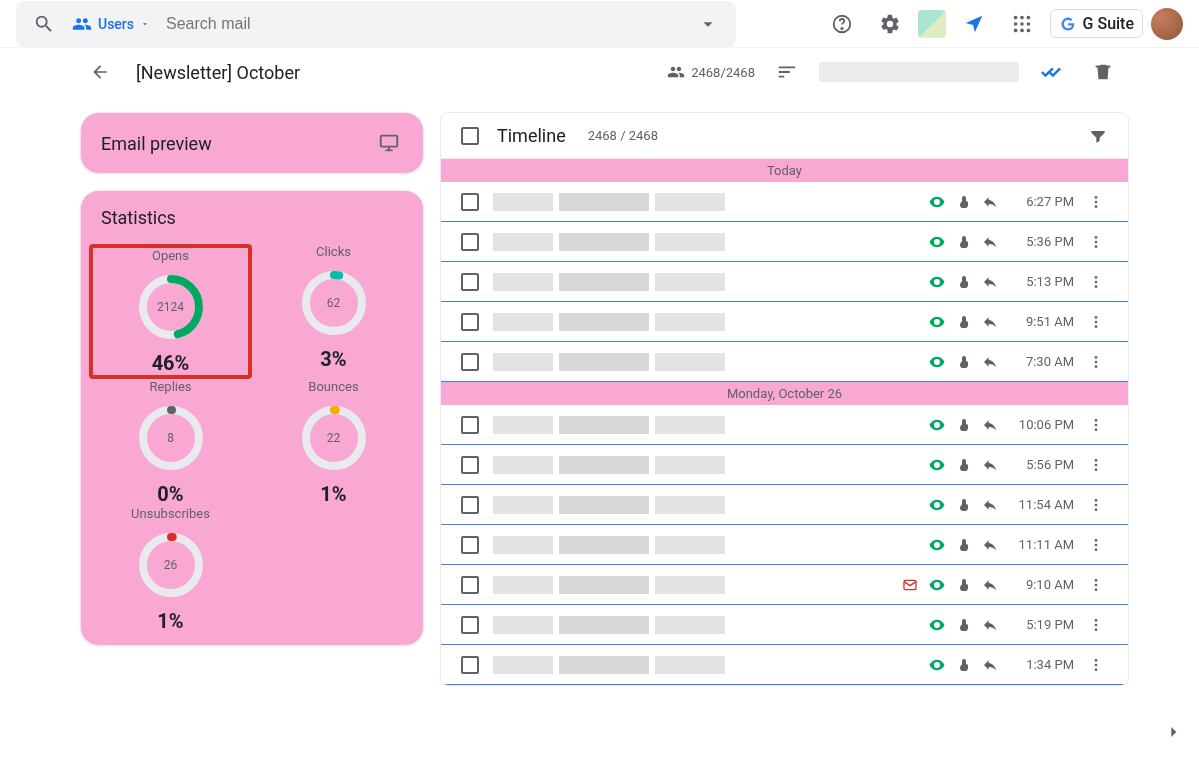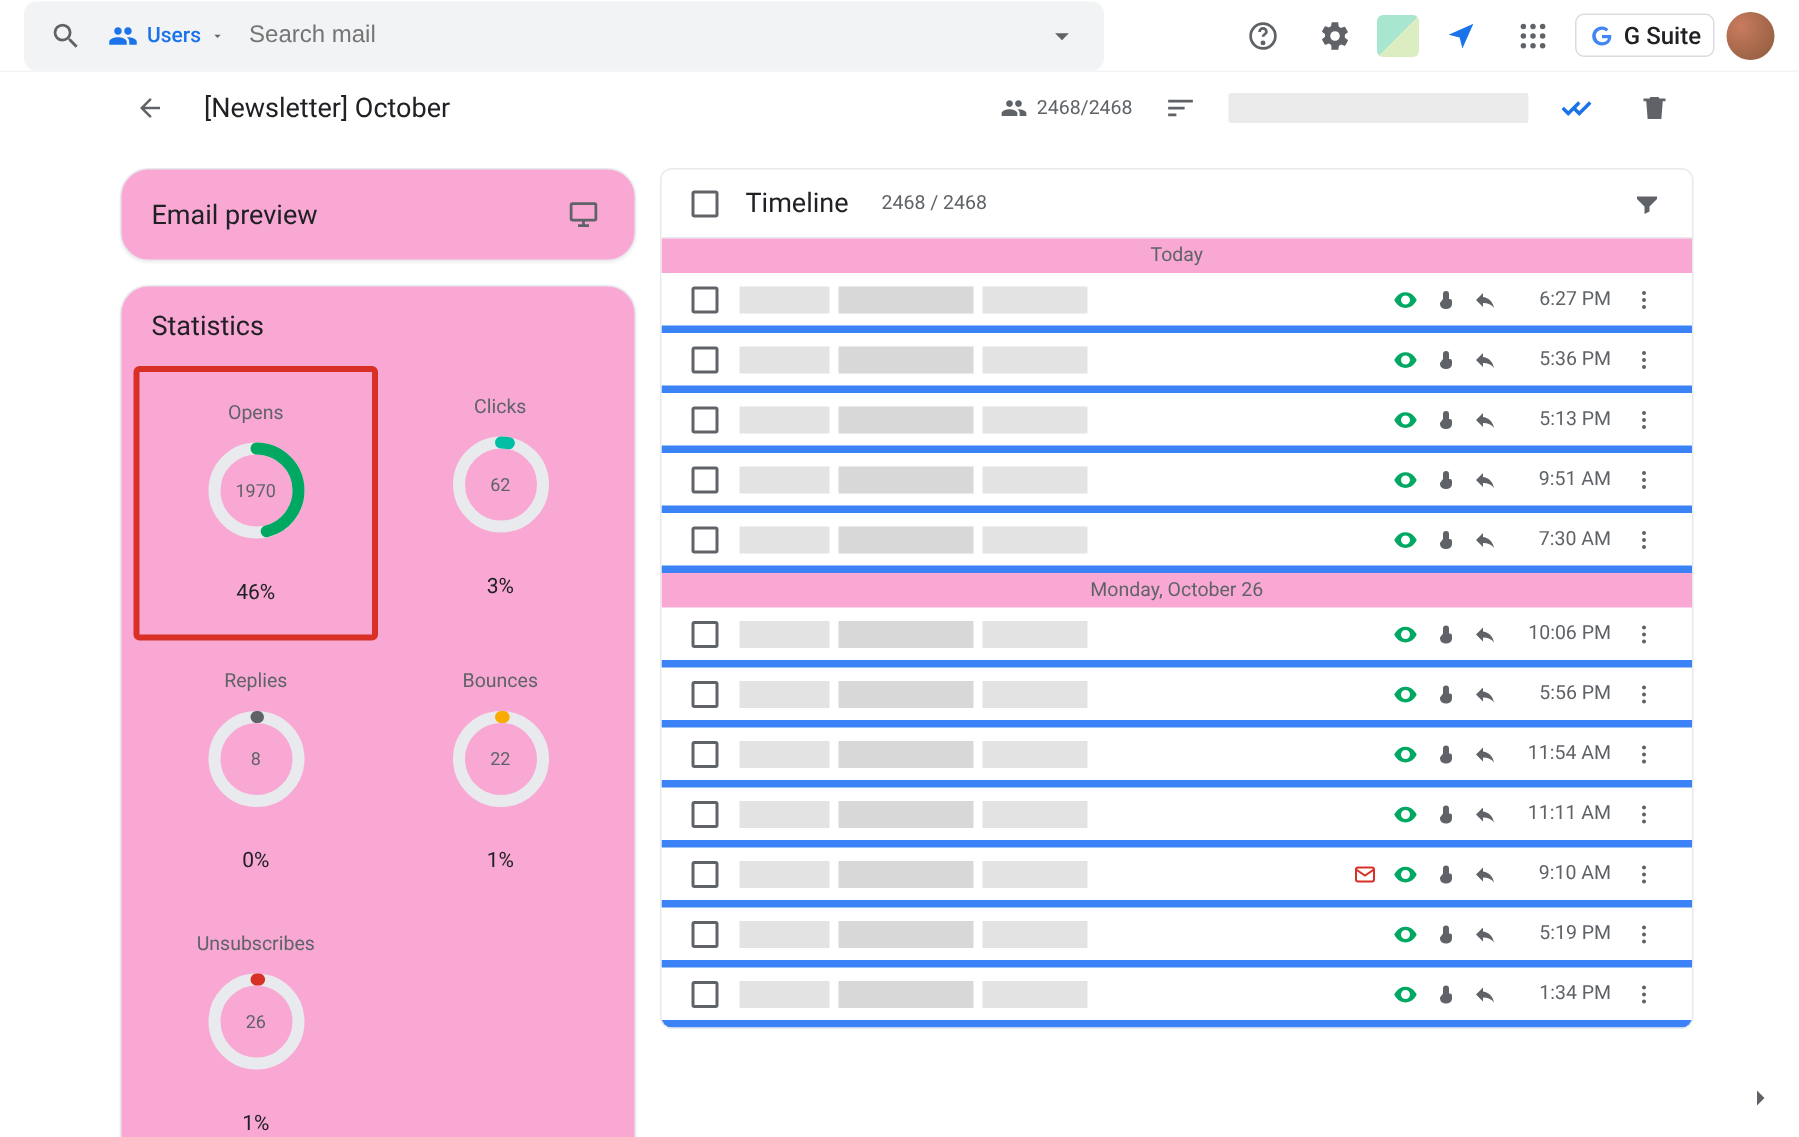--- a/index.html
+++ b/index.html
@@ -27,38 +27,38 @@
 .count-people { display: inline-flex; align-items: center; gap: 6px; color: #5f6368; font-size: 13px; }
 .gray-block-sm { background: #ebebeb; border-radius: 2px; }
 .double-check { color: #1a73e8; }
 
 
 .main { display: flex; padding: 16px 0 0 80px; gap: 16px; height: calc(758px - 96px); }
 .left-col { width: 344px; display: flex; flex-direction: column; gap: 16px; }
 .card { background: #f9a8d4; border: 1px solid #e8eaed; border-radius: 19px; box-shadow: 0 1px 2px rgba(60,64,67,.08); }
 .card-header { display: flex; align-items: center; justify-content: space-between; padding: 16px 20px; font-size: 18px; }
 .stats-grid { display: grid; grid-template-columns: 1fr 1fr; padding: 0 8px 12px; gap: 0; }
-.stat-cell { display: flex; flex-direction: column; align-items: center; padding: 20px; }
+.stat-cell { display: flex; flex-direction: column; align-items: center; padding: 0; }
 .stat-cell.highlight { border: 4px solid #d93025; border-radius: 4px; }
 .stat-label { font-size: 13px; color: #5f6368; margin-bottom: 4px; }
 .donut-wrap { position: relative; width: 72px; height: 72px; margin: 4px 0; }
 .donut-num { position: absolute; inset: 0; display: flex; align-items: center; justify-content: center; font-size: 12px; color: #5f6368; }
-.stat-pct { font-size: 14px; font-weight: 400; margin-top: 20px; }
+.stat-pct { font-size: 20px; font-weight: 700; margin-top: 4px; }
 .unsub-row { grid-column: 1 / 2; }
 
 
 .right-col { flex: 1; margin-right: 70px; }
 .timeline-card { border: 1px solid #e8eaed; border-radius: 8px; overflow: hidden; }
 .timeline-header { display: flex; align-items: center; padding: 12px 20px; gap: 18px; border-bottom: 1px solid #e8eaed; }
 .checkbox { width: 18px; height: 18px; border: 2px solid #5f6368; border-radius: 2px; cursor: pointer; }
 .timeline-title { font-size: 18px; font-weight: 400; }
 .timeline-count { color: #5f6368; font-size: 13px; margin-left: 4px; }
 .filter-icon { margin-left: auto; color: #5f6368; cursor: pointer; }
 .date-row { background: #f9a8d4; text-align: center; font-size: 13px; color: #5f6368; padding: 4px 0; }
-.trow { display: flex; align-items: center; padding: 8px 20px; border-bottom: 5px solid #3b82f6; gap: 14px; min-height: 40px; }
+.trow { display: flex; align-items: center; padding: 8px 20px; border-bottom: 1px solid #3b82f6; gap: 14px; min-height: 40px; }
 .trow .content-blur { flex: 1; display: flex; gap: 6px; align-items: center; }
 .blur-chunk { height: 18px; background: #e3e3e3; }
 .row-icons { display: flex; align-items: center; gap: 10px; }
 .eye-icon { color: #00a862; }
 .touch-icon { color: #5f6368; }
 .reply-icon { color: #5f6368; }
 .bounce-icon { color: #d93025; }
 .row-time { width: 62px; text-align: right; font-size: 13px; color: #5f6368; }
 .more-vert { color: #5f6368; cursor: pointer; width: 20px; text-align: center; }
 
@@ -192,21 +192,21 @@
           <span>Statistics</span>
         </div>
       <div class="stats-grid" id="stats-grid">
           <div class="stat-cell highlight">
             <div class="stat-label">Opens</div>
             <div class="donut-wrap">
               <svg width="72" height="72">
                 <circle cx="36" cy="36" r="28" fill="none" stroke="#e8eaed" stroke-width="8"></circle>
                 <circle cx="36" cy="36" r="28" fill="none" stroke="#00a862" stroke-width="8" stroke-dasharray="80.92742675647307 95.00176184455535" transform="rotate(-90 36 36)" stroke-linecap="round"></circle>
               </svg>
-              <div class="donut-num">1970</div>
+              <div class="donut-num">2124</div>
             </div>
             <div class="stat-pct">46%</div>
           </div>
           <div class="stat-cell">
             <div class="stat-label">Clicks</div>
             <div class="donut-wrap">
               <svg width="72" height="72">
                 <circle cx="36" cy="36" r="28" fill="none" stroke="#e8eaed" stroke-width="8"></circle>
                 <circle cx="36" cy="36" r="28" fill="none" stroke="#00bfa5" stroke-width="8" stroke-dasharray="5.277875658030852 170.65131294299755" transform="rotate(-90 36 36)" stroke-linecap="round"></circle>
               </svg>

